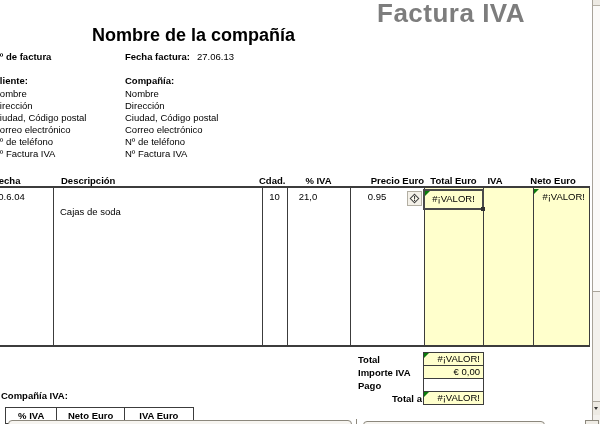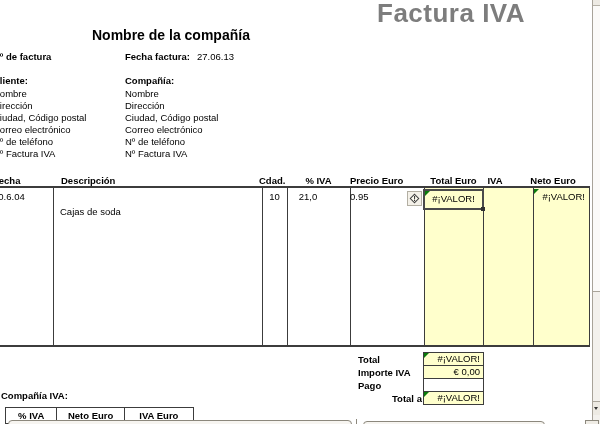--- a/index.html
+++ b/index.html
@@ -19,21 +19,21 @@
   .mini-cell{box-sizing:border-box;border-right:1px solid #3c3c3c;height:100%;
              text-align:center;font-size:9.5px;font-weight:bold;padding-top:2px;}
 </style>
 </head>
 <body>
 
 <div id="stage">
 
   <div class="lbl b" style="left:377px;top:1px;font-size:26px;line-height:24px;color:var(--title-gray,#7d7d7d);letter-spacing:0.5px;">Factura IVA</div>
 
-  <div class="lbl b" style="left:57px;top:27px;font-size:14px;line-height:16px;padding-left:35px;">Nombre de la compañía</div>
+  <div class="lbl b" style="left:57px;top:27px;font-size:18px;line-height:16px;padding-left:35px;">Nombre de la compañía</div>
 
   <div class="lbl b" style="left:-7px;top:51px;">Nº de factura</div>
   <div class="lbl b" style="left:125px;top:51px;">Fecha factura:</div>
   <div class="lbl" style="left:197px;top:51px;">27.06.13</div>
 
   <div class="lbl b" style="left:-7px;top:75px;">Cliente:</div>
   <div class="lbl" style="left:-7px;top:88px;">Nombre</div>
   <div class="lbl" style="left:-7px;top:100px;">Dirección</div>
   <div class="lbl" style="left:-7px;top:112px;">Ciudad, Código postal</div>
   <div class="lbl" style="left:-7px;top:124px;">Correo electrónico</div>
@@ -45,21 +45,21 @@
   <div class="lbl" style="left:125px;top:100px;">Dirección</div>
   <div class="lbl" style="left:125px;top:112px;">Ciudad, Código postal</div>
   <div class="lbl" style="left:125px;top:124px;">Correo electrónico</div>
   <div class="lbl" style="left:125px;top:136px;">Nº de teléfono</div>
   <div class="lbl" style="left:125px;top:148px;">Nº Factura IVA</div>
 
   <div class="lbl b" style="left:-7px;top:175px;">Fecha</div>
   <div class="lbl b" style="left:61px;top:175px;">Descripción</div>
   <div class="lbl b" style="left:259px;top:175px;width:40px;text-align:left;">Cdad.</div>
   <div class="lbl b" style="left:287px;top:175px;width:63px;text-align:center;">% IVA</div>
-  <div class="lbl b" style="left:350px;top:175px;width:74px;text-align:left;">Precio Euro</div>
+  <div class="lbl b" style="left:350px;top:175px;width:74px;text-align:right;">Precio Euro</div>
   <div class="lbl b" style="left:424px;top:175px;width:59px;text-align:center;">Total Euro</div>
   <div class="lbl b" style="left:470px;top:175px;width:50px;text-align:center;">IVA</div>
   <div class="lbl b" style="left:524px;top:175px;width:58px;text-align:center;">Neto Euro</div>
 
   <div class="hline" style="left:0;top:186px;width:590px;"></div>
 
   <div style="position:absolute;left:424px;top:188px;width:166px;height:157px;background:var(--accent-yellow,#FFFFCC);"></div>
   <div class="vline" style="left:53px;top:188px;height:157px;"></div>
   <div class="vline" style="left:262px;top:188px;height:157px;"></div>
   <div class="vline" style="left:287px;top:188px;height:157px;"></div>
@@ -67,21 +67,21 @@
   <div class="vline" style="left:424px;top:188px;height:157px;"></div>
   <div class="vline" style="left:483px;top:188px;height:157px;"></div>
   <div class="vline" style="left:533px;top:188px;height:157px;"></div>
   <div class="vline" style="left:589px;top:188px;height:157px;"></div>
   <div class="hline" style="left:0;top:345px;width:590px;"></div>
 
   <div class="cell-txt" style="left:-7px;top:191px;">30.6.04</div>
   <div class="cell-txt" style="left:60px;top:206px;">Cajas de soda</div>
   <div class="cell-txt" style="left:262px;top:191px;width:25px;text-align:center;">10</div>
   <div class="cell-txt" style="left:283px;top:191px;width:50px;text-align:center;">21,0</div>
-  <div class="cell-txt" style="left:350px;top:191px;width:54px;text-align:left;">0.95</div>
+  <div class="cell-txt" style="left:350px;top:191px;width:54px;text-align:center;">0.95</div>
 
   <div style="position:absolute;left:407px;top:191px;width:15px;height:15px;box-sizing:border-box;
               background:#f4f1e9;border:1px solid #b3afa3;">
     <span style="position:absolute;left:3px;top:3px;width:7px;height:7px;box-sizing:border-box;
                  border:1px solid #3f3f3f;background:#fffdf2;transform:rotate(45deg);"></span>
     <span style="position:absolute;left:0;top:2px;width:13px;text-align:center;
                  font-size:8px;font-weight:bold;line-height:10px;color:#333;">!</span>
   </div>
 
   <div style="position:absolute;left:423px;top:189px;width:61px;height:21px;box-sizing:border-box;

